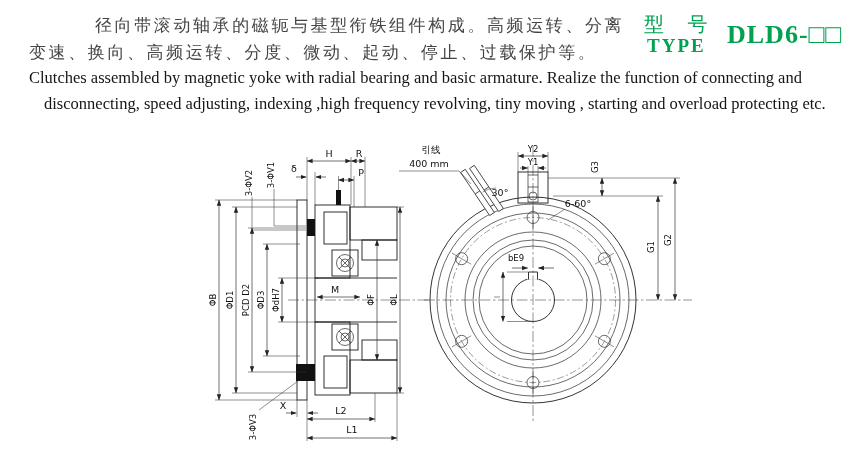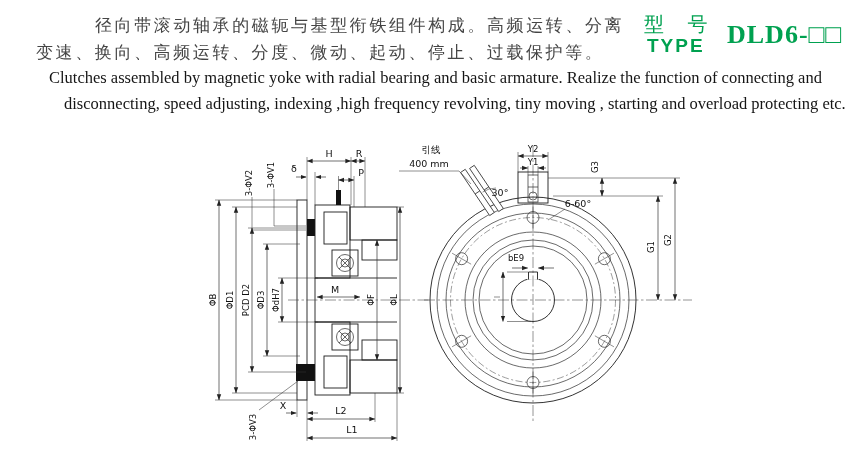--- a/index.html
+++ b/index.html
@@ -1,40 +1,40 @@
 <!DOCTYPE html>
 <html><head>
 <meta charset="utf-8">
 <style>
   html,body{margin:0;padding:0;background:#fff;}
   body{width:864px;height:456px;position:relative;overflow:hidden;
        font-family:"Liberation Sans",sans-serif;}
   .abs{position:absolute;white-space:nowrap;}
   .cn{font-size:17px;color:#454545;letter-spacing:2.6px;}
-  .en{font-family:"Liberation Serif",serif;font-size:16.5px;color:#151515;margin-left:20px;}
+  .en{font-family:"Liberation Serif",serif;font-size:16.5px;color:#151515;}
   .type-cn{font-size:20px;font-weight:normal;letter-spacing:9px;}
-  .type-en{font-family:Liberation Sans, sans-serif;font-size:19px;font-weight:bold;letter-spacing:2px;}
+  .type-en{font-family:Liberation Serif, serif;font-size:19px;font-weight:bold;letter-spacing:2px;}
   .model{font-family:"Liberation Serif",serif;font-size:26px;font-weight:bold;letter-spacing:1px;}
   svg{position:absolute;left:0;top:0;}
   svg .ol{fill:none;stroke:#1c1c1c;stroke-width:0.9;}
   svg .thin{fill:none;stroke:#2a2a2a;stroke-width:0.7;}
   svg .cl{fill:none;stroke:#3a3a3a;stroke-width:0.55;stroke-dasharray:11 2.5 2.5 2.5;}
   svg .bolt{fill:none;stroke:#3a3a3a;stroke-width:0.5;stroke-dasharray:7 2.5 2 2.5;}
   svg .ext{fill:none;stroke:#333;stroke-width:0.55;}
   svg .dim{fill:none;stroke:#333;stroke-width:0.7;
            marker-start:url(#arw);marker-end:url(#arw);}
   svg .dimh{fill:none;stroke:#333;stroke-width:0.7;marker-end:url(#arw);}
   svg .lbl{font-family:"DejaVu Sans",sans-serif;font-size:8.5px;fill:#111;}
   svg .lbl9{font-family:"DejaVu Sans",sans-serif;font-size:9.5px;fill:#111;}
 </style>
 </head>
 <body>
 
 <div class="abs cn" style="left:95px;top:14px">径向带滚动轴承的磁轭与基型衔铁组件构成。高频运转、分离</div>
-<div class="abs cn" style="left:36px;top:41px">变速、换向、高频运转、分度、微动、起动、停止、过载保护等。</div>
+<div class="abs cn" style="left:29px;top:41px">变速、换向、高频运转、分度、微动、起动、停止、过载保护等。</div>
 <div class="abs en" style="left:29px;top:68px">Clutches assembled by magnetic yoke with radial bearing and basic armature. Realize the function of connecting and</div>
 <div class="abs en" style="left:44px;top:94px">disconnecting, speed adjusting, indexing ,high frequency revolving, tiny moving , starting and overload protecting etc.</div>
 
 <div class="abs type-cn" style="left:644px;top:11px;color:#00a150">型 号</div>
 <div class="abs type-en" style="left:647px;top:35px;color:#00a150">TYPE</div>
 <div class="abs model" style="left:727px;top:20px;color:#00a150">DLD6-□□</div>
 
 <svg width="864" height="456" viewBox="0 0 864 456">
   <defs>
     <marker id="arw" viewBox="0 0 10 10" refX="9.5" refY="5" markerWidth="8.5" markerHeight="8.5" orient="auto-start-reverse">

